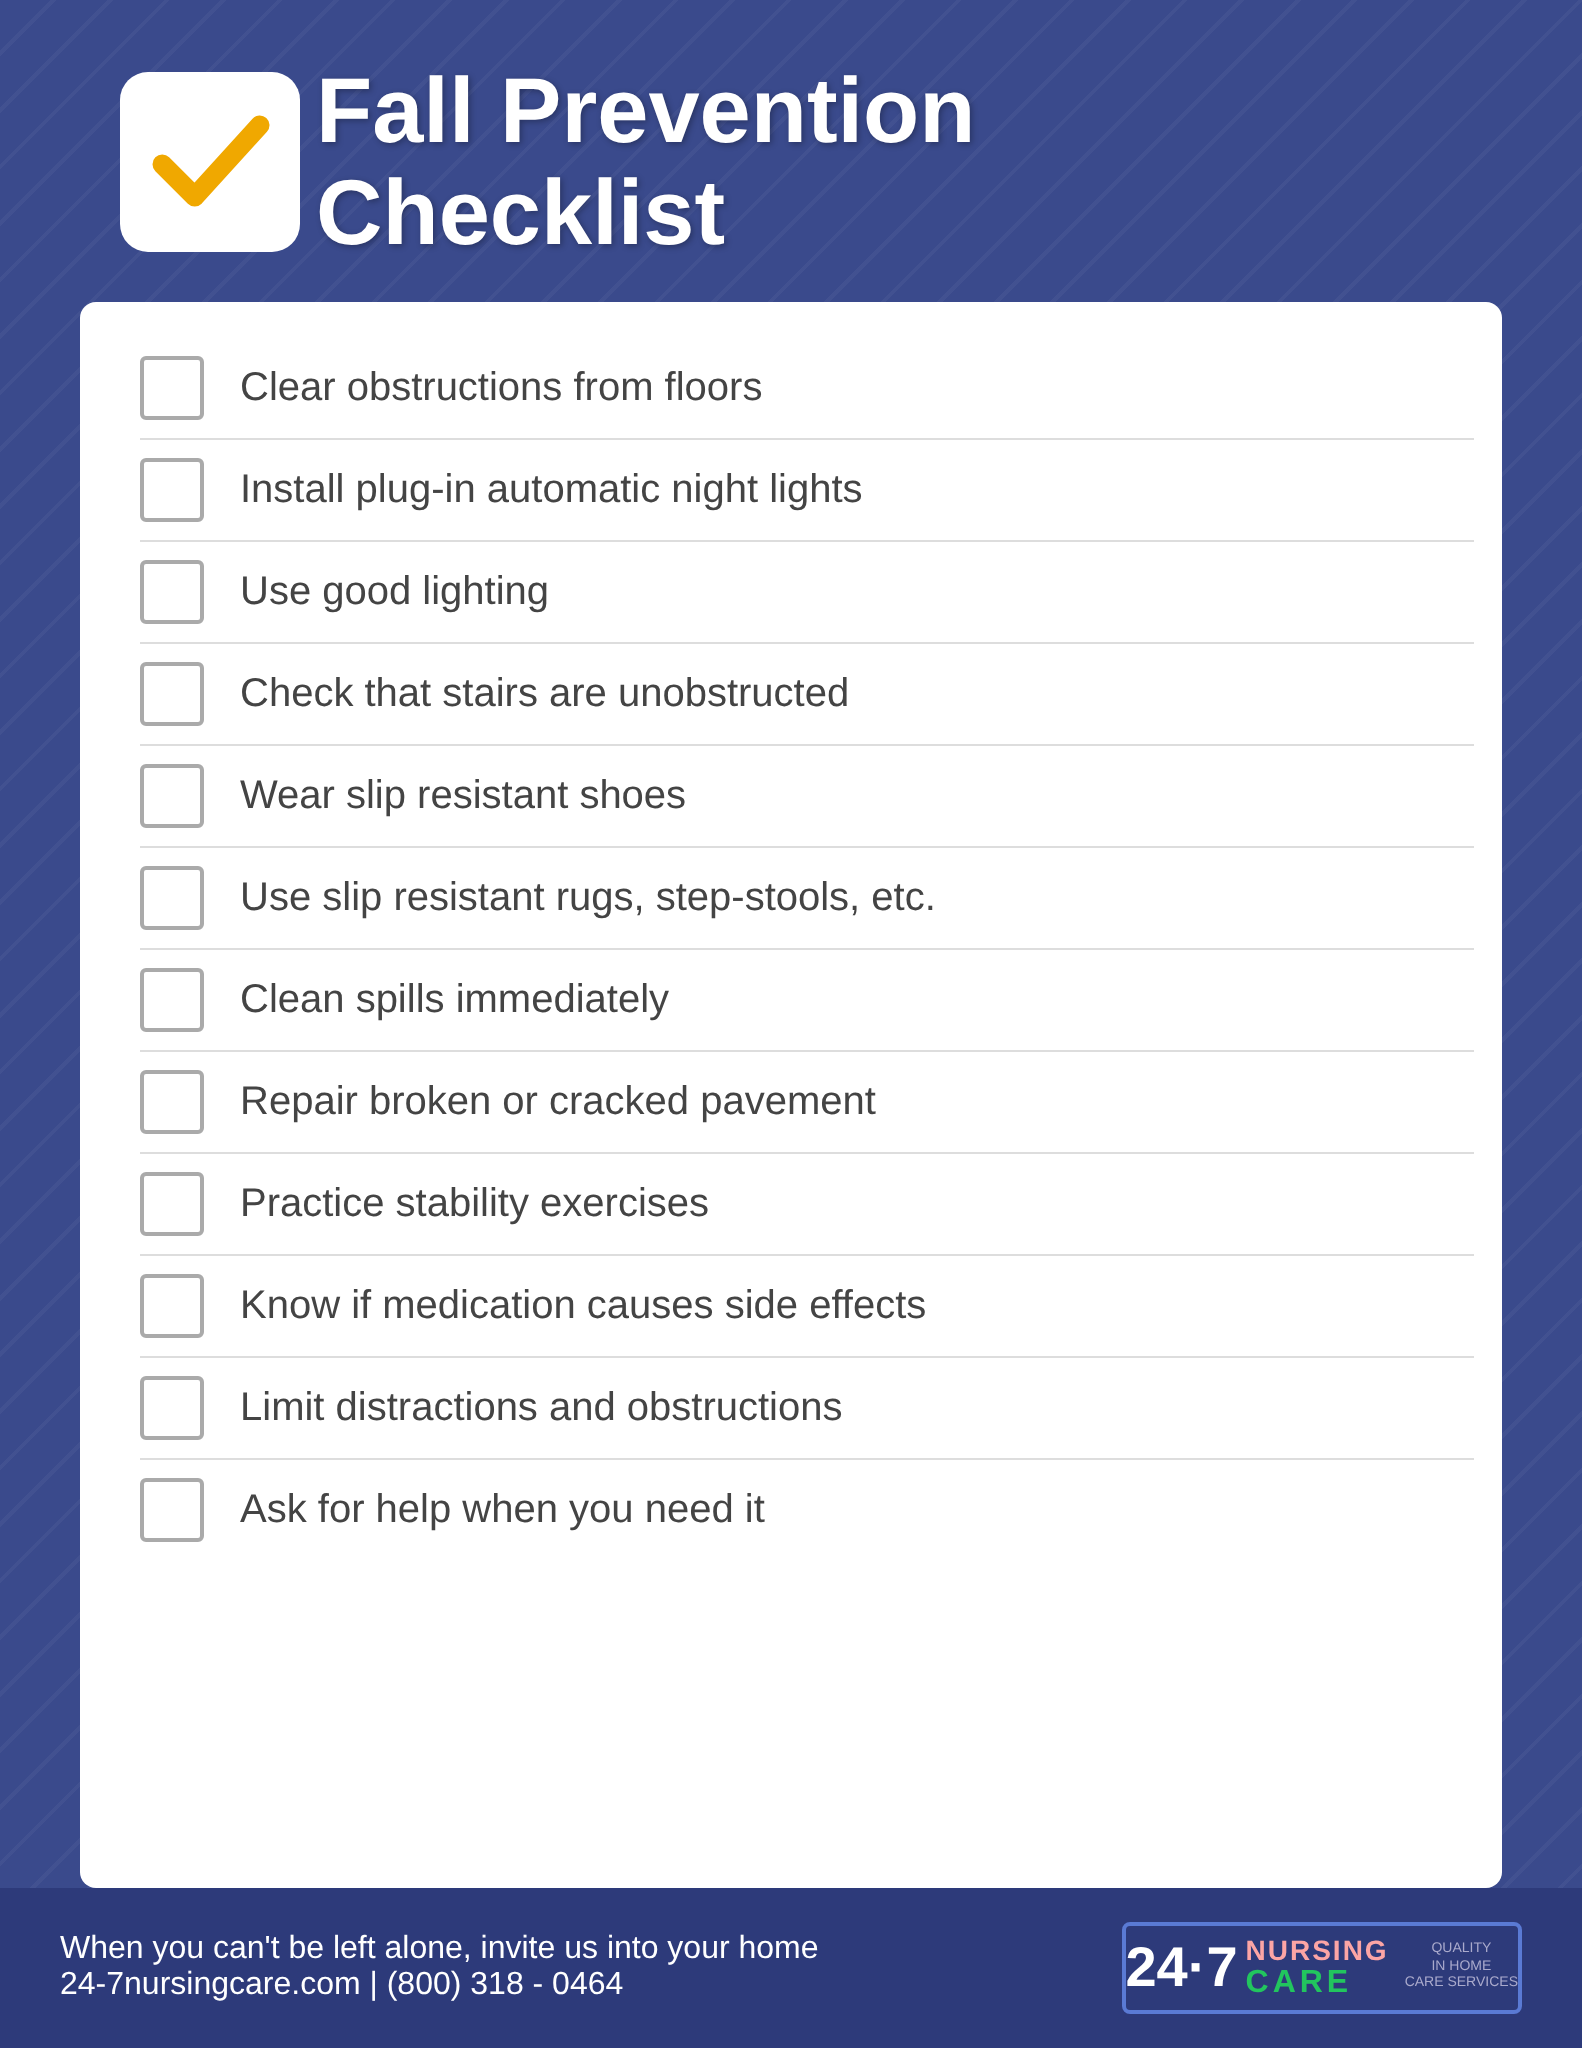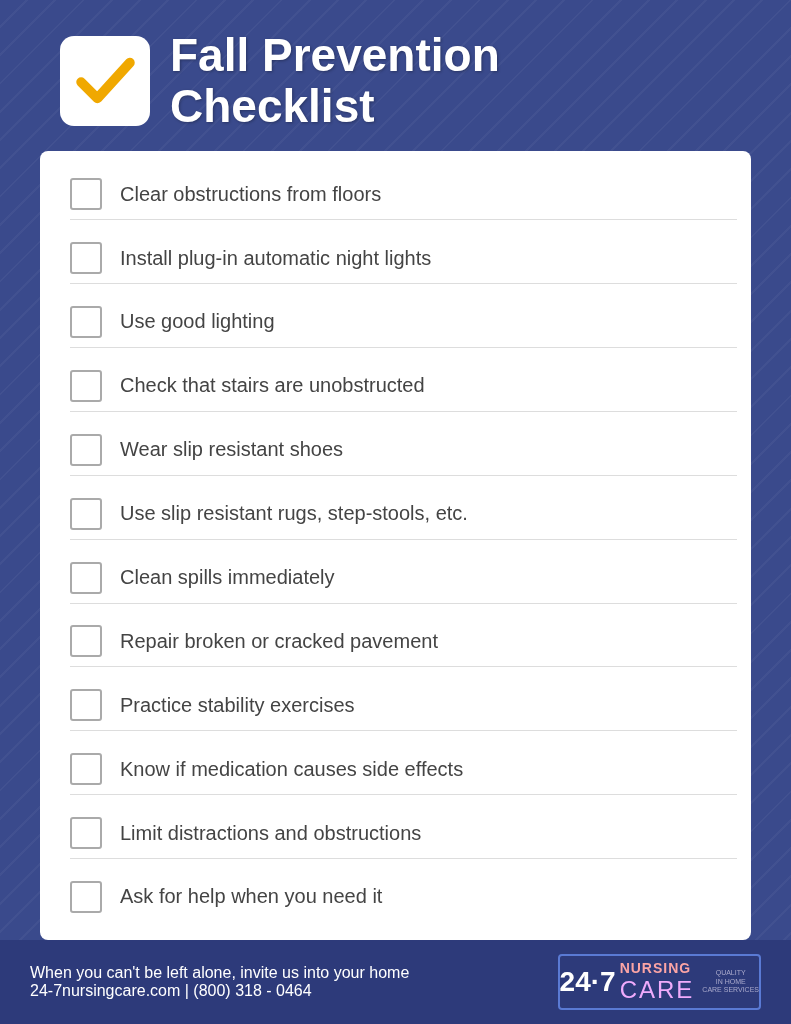--- a/index.html
+++ b/index.html
@@ -26,21 +26,21 @@
       position: relative;
       display: flex;
       flex-direction: column;
       align-items: center;
     }
 
     .header {
       display: flex;
       align-items: center;
       padding: 30px 60px 20px 60px;
-      gap: 20px;
+      gap: 8px;
       width: 100%;
     }
 
     .checkmark-icon-box {
       width: 90px;
       height: 90px;
       background-color: white;
       border-radius: 14px;
       display: flex;
       align-items: center;
@@ -68,21 +68,21 @@
 
     .checklist-card {
       background-color: white;
       border-radius: 8px;
       margin: 0 40px;
       padding: 18px 14px 18px 30px;
       flex: 1;
       width: calc(100% - 80px);
       display: flex;
       flex-direction: column;
-      justify-content: space-between;
+      justify-content: flex-start;
     }
 
     .checklist-item {
       display: flex;
       align-items: center;
       gap: 18px;
       padding: 9px 0;
       border-bottom: 1px solid #ddd;
     }
 
@@ -153,23 +153,23 @@
     }
 
     .logo-nursing {
       font-size: 14px;
       font-weight: bold;
       color: #fca5a5;
       letter-spacing: 1px;
     }
 
     .logo-care {
-      font-size: 24px;
-      font-weight: normal;
-      color: #f0abfc;
+      font-size: 16px;
+      font-weight: bold;
+      color: #22c55e;
       letter-spacing: 2px;
     }
 
     .logo-quality-badge {
       display: flex;
       flex-direction: column;
       align-items: center;
       font-size: 7px;
       color: #aac;
       margin-left: 4px;

